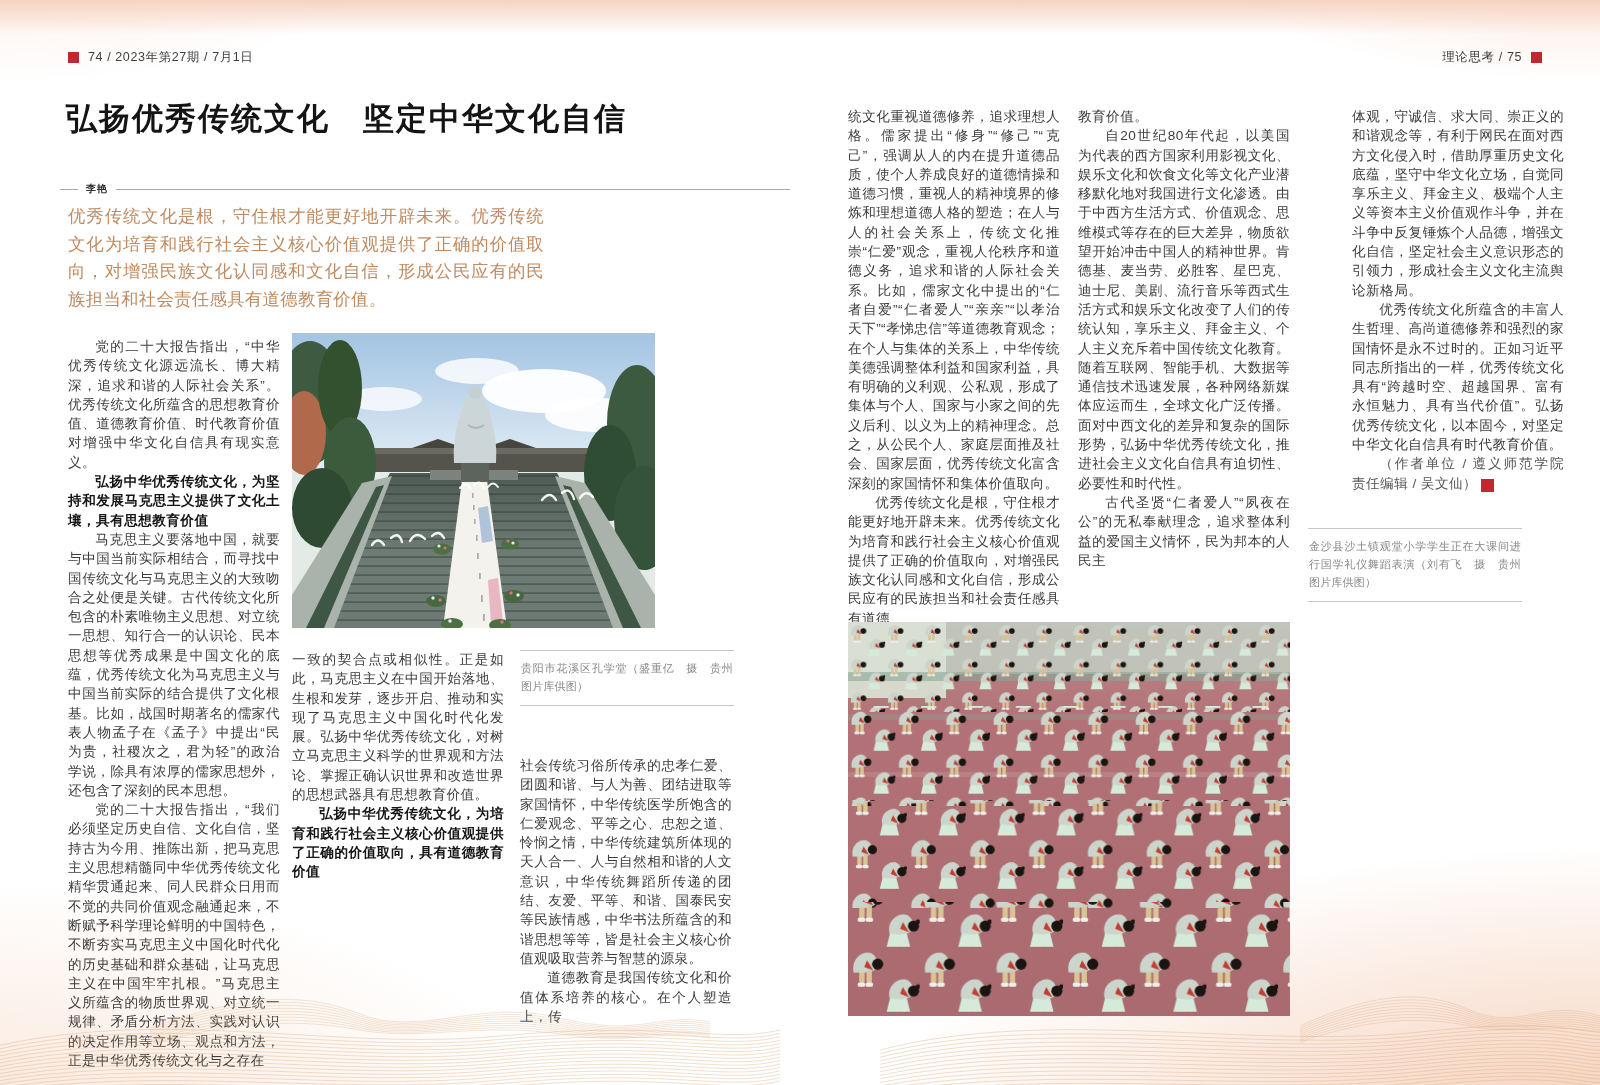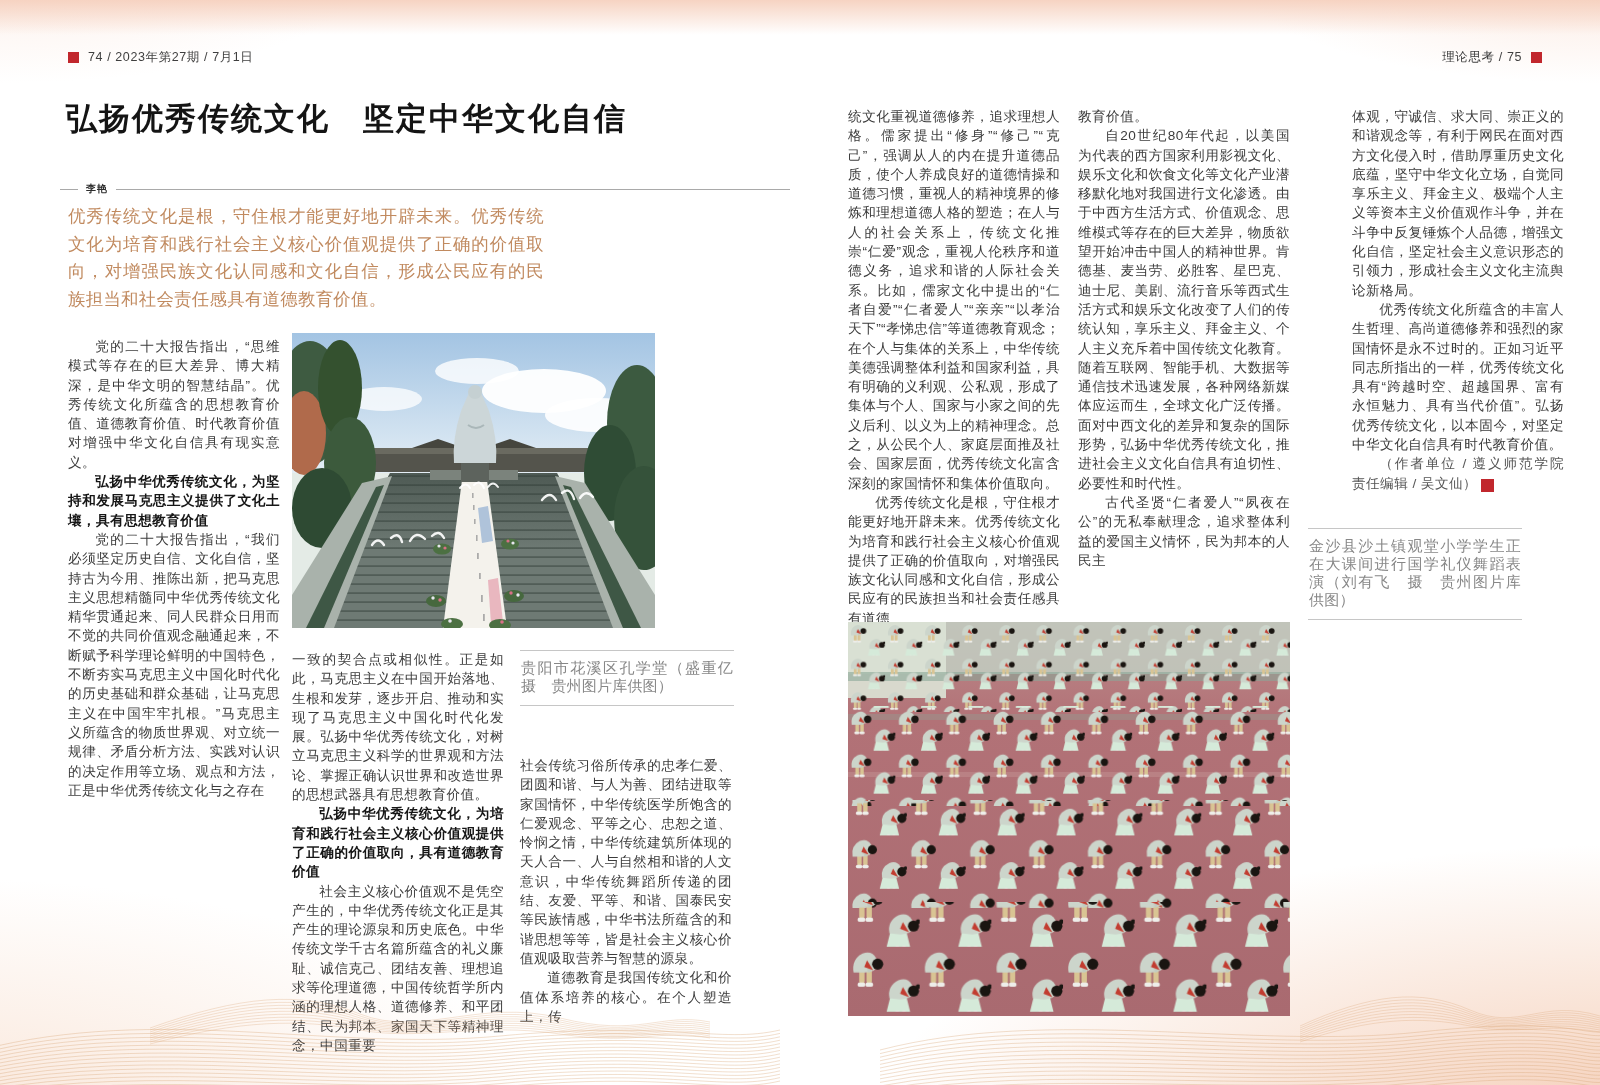--- a/index.html
+++ b/index.html
@@ -33,21 +33,21 @@
   .body-col p.cont{text-indent:0;}
   .body-col p.subhead{font-family:"Liberation Serif","DejaVu Serif",serif;
          font-weight:bold;color:#161616;}
   .body-col p.note{color:#555;}
   .endmark{display:inline-block;width:13px;height:13px;background:#c1272d;color:#fff;
          font-size:9.5px;font-weight:bold;text-align:center;line-height:13px;
          margin-left:4px;vertical-align:-1px;}
 
   .capblock{position:absolute;width:212px;border-top:1px solid #c6c6c6;
          border-bottom:1px solid #c6c6c6;padding:8px 1px 10px;
-         font-size:15px;line-height:18px;color:#878787;letter-spacing:.2px;text-align:justify;}
+         font-size:11px;line-height:18px;color:#878787;letter-spacing:.2px;text-align:justify;}
 
   .photo{position:absolute;overflow:hidden;}
   .photo svg{display:block;width:100%;height:100%;}
 </style>
 </head>
 <body>
 
 <div class="canvas">
   <div class="bg"></div>
 
@@ -60,22 +60,23 @@
     <span class="sq"></span>
   </div>
 
   <h1 class="title">弘扬优秀传统文化　坚定中华文化自信</h1>
   <div class="author-row">
     <span class="author">李艳</span>
   </div>
   <div class="abstract">优秀传统文化是根，守住根才能更好地开辟未来。优秀传统文化为培育和践行社会主义核心价值观提供了正确的价值取向，对增强民族文化认同感和文化自信，形成公民应有的民族担当和社会责任感具有道德教育价值。</div>
 
   <div class="body-col" style="left:68px;top:337px;">
-    <p>党的二十大报告指出，“思维模式等存在的巨大差异、博大精深，是中华文明的智慧结晶”。优秀传统文化所蕴含的思想教育价值、道德教育价值、时代教育价值对增强中华文化自信具有现实意义。</p>
+    <p>党的二十大报告指出，“中华优秀传统文化源远流长、博大精深，追求和谐的人际社会关系”。优秀传统文化所蕴含的思想教育价值、道德教育价值、时代教育价值对增强中华文化自信具有现实意义。</p>
     <p class="subhead">弘扬中华优秀传统文化，为坚持和发展马克思主义提供了文化土壤，具有思想教育价值</p>
+    <p>马克思主义要落地中国，就要与中国当前实际相结合，而寻找中国传统文化与马克思主义的大致吻合之处便是关键。古代传统文化所包含的朴素唯物主义思想、对立统一思想、知行合一的认识论、民本思想等优秀成果是中国文化的底蕴，优秀传统文化为马克思主义与中国当前实际的结合提供了文化根基。比如，战国时期著名的儒家代表人物孟子在《孟子》中提出“民为贵，社稷次之，君为轻”的政治学说，除具有浓厚的儒家思想外，还包含了深刻的民本思想。</p>
     <p>党的二十大报告指出，“我们必须坚定历史自信、文化自信，坚持古为今用、推陈出新，把马克思主义思想精髓同中华优秀传统文化精华贯通起来、同人民群众日用而不觉的共同价值观念融通起来，不断赋予科学理论鲜明的中国特色，不断夯实马克思主义中国化时代化的历史基础和群众基础，让马克思主义在中国牢牢扎根。”马克思主义所蕴含的物质世界观、对立统一规律、矛盾分析方法、实践对认识的决定作用等立场、观点和方法，正是中华优秀传统文化与之存在</p>
   </div>
 
   <div class="photo" style="left:292px;top:333px;width:363px;height:295px;">
     <svg viewBox="0 0 363 295" preserveAspectRatio="none">
       <defs>
         <linearGradient id="skyg" x1="0" y1="0" x2="0" y2="1">
           <stop offset="0" stop-color="#a3c4e3"></stop>
             <stop offset="1" stop-color="#e8f1f7"></stop>
         </linearGradient>
@@ -169,21 +170,20 @@
           <circle cx="210" cy="289" r="1.8" fill="#d86f86"></circle>
       </g>
     </svg>
   </div>
 
   <div class="capblock" style="left:520px;top:650px;">贵阳市花溪区孔学堂（盛重亿　摄　贵州图片库供图）</div>
 
   <div class="body-col" style="left:292px;top:650px;">
     <p class="cont">一致的契合点或相似性。正是如此，马克思主义在中国开始落地、生根和发芽，逐步开启、推动和实现了马克思主义中国化时代化发展。弘扬中华优秀传统文化，对树立马克思主义科学的世界观和方法论、掌握正确认识世界和改造世界的思想武器具有思想教育价值。</p>
     <p class="subhead">弘扬中华优秀传统文化，为培育和践行社会主义核心价值观提供了正确的价值取向，具有道德教育价值</p>
-    <p>社会主义核心价值观不是凭空产生的，中华优秀传统文化正是其产生的理论源泉和历史底色。中华传统文学千古名篇所蕴含的礼义廉耻、诚信克己、团结友善、理想追求等伦理道德，中国传统哲学所内涵的理想人格、道德修养、和平团结、民为邦本、家国天下等精神理念，中国重要</p>
   </div>
 
   <div class="body-col" style="left:520px;top:756px;">
     <p class="cont">社会传统习俗所传承的忠孝仁爱、团圆和谐、与人为善、团结进取等家国情怀，中华传统医学所饱含的仁爱观念、平等之心、忠恕之道、怜悯之情，中华传统建筑所体现的天人合一、人与自然相和谐的人文意识，中华传统舞蹈所传递的团结、友爱、平等、和谐、国泰民安等民族情感，中华书法所蕴含的和谐思想等等，皆是社会主义核心价值观吸取营养与智慧的源泉。</p>
     <p>道德教育是我国传统文化和价值体系培养的核心。在个人塑造上，传</p>
   </div>
 
   <div class="body-col" style="left:848px;top:107px;">
     <p class="cont">统文化重视道德修养，追求理想人格。儒家提出“修身”“修己”“克己”，强调从人的内在提升道德品质，使个人养成良好的道德情操和道德习惯，重视人的精神境界的修炼和理想道德人格的塑造；在人与人的社会关系上，传统文化推崇“仁爱”观念，重视人伦秩序和道德义务，追求和谐的人际社会关系。比如，儒家文化中提出的“仁者自爱”“仁者爱人”“亲亲”“以孝治天下”“孝悌忠信”等道德教育观念；在个人与集体的关系上，中华传统美德强调整体利益和国家利益，具有明确的义利观、公私观，形成了集体与个人、国家与小家之间的先义后利、以义为上的精神理念。总之，从公民个人、家庭层面推及社会、国家层面，优秀传统文化富含深刻的家国情怀和集体价值取向。</p>
     <p>优秀传统文化是根，守住根才能更好地开辟未来。优秀传统文化为培育和践行社会主义核心价值观提供了正确的价值取向，对增强民族文化认同感和文化自信，形成公民应有的民族担当和社会责任感具有道德</p>

